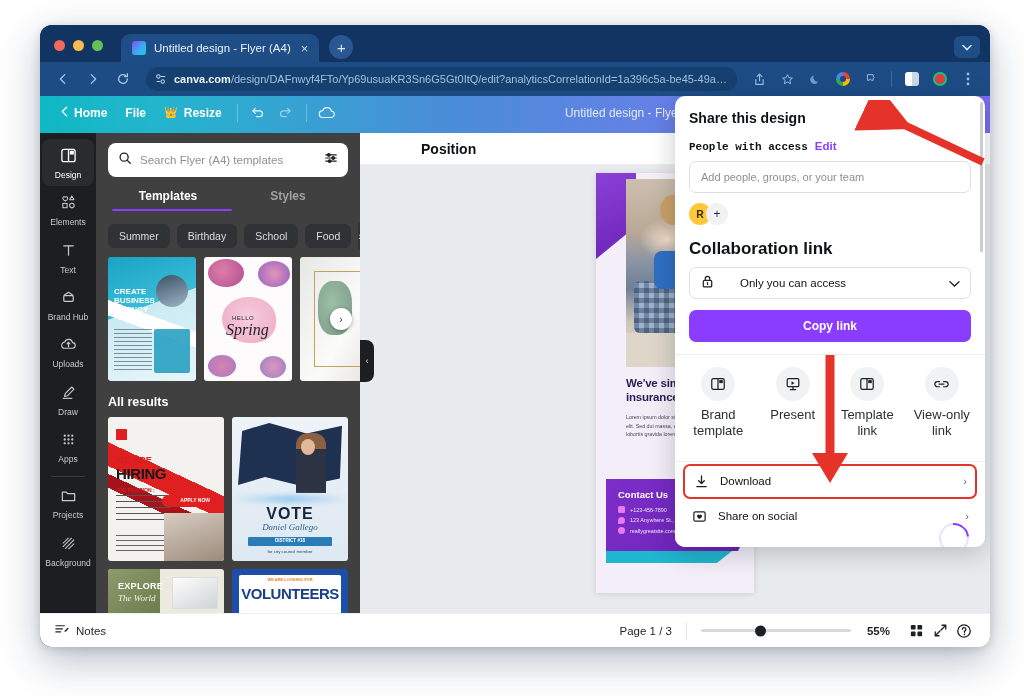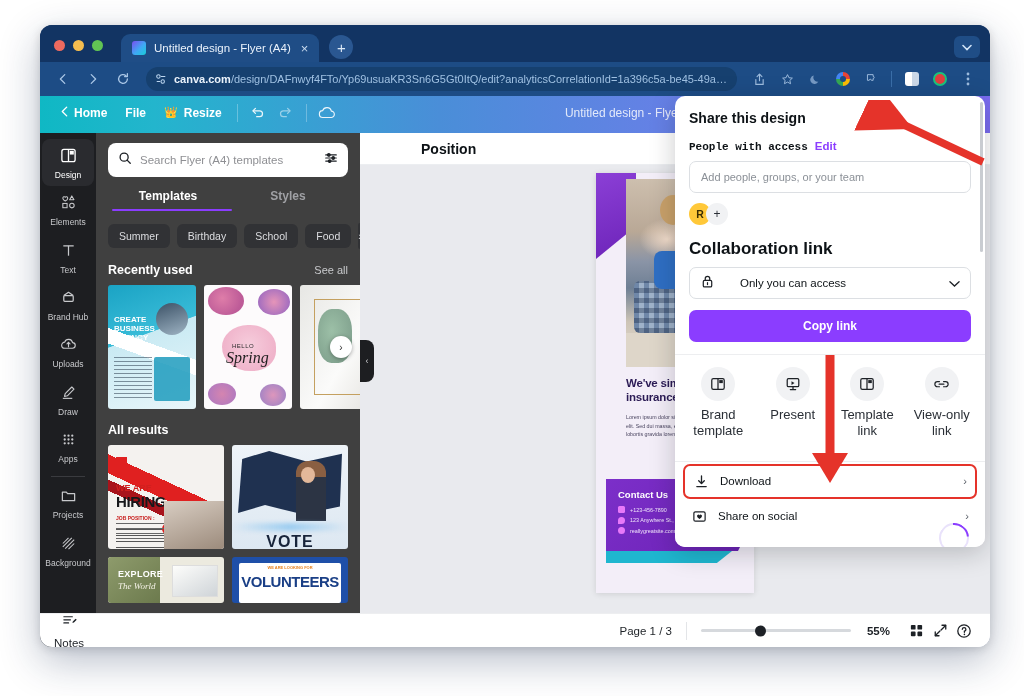--- a/index.html
+++ b/index.html
@@ -221,21 +221,21 @@
     width: 88px; height: 124px; border-radius: 3px; overflow: hidden;
     position: relative; flex: 0 0 auto; background: #fff;
   }
   .thumb-arrow {
     position: absolute; right: -4px; top: 50%; transform: translateY(-50%);
     width: 22px; height: 22px; border-radius: 50%; background: #ffffff;
     display: flex; align-items: center; justify-content: center;
     font-size: 10px; color: #333; box-shadow: 0 1px 4px rgba(0,0,0,.35);
   }
   .grid2 { display: grid; grid-template-columns: 1fr 1fr; gap: 8px; margin-top: 8px; }
-  .card { height: 104px; border-radius: 3px; overflow: hidden; position: relative; background:#fff; }
+  .card { height: 144px; border-radius: 3px; overflow: hidden; position: relative; background:#fff; }
   .card.short { height: 46px; }
 
   
   .collapse {
     position: absolute; left: 320px; top: 244px; z-index: 6;
     width: 14px; height: 42px;
     background: #1d1e21; border-radius: 0 8px 8px 0;
     display: flex; align-items: center; justify-content: center;
     color: #cfd0d3; font-size: 9px;
   }
@@ -388,21 +388,21 @@
     border: 2.5px solid #e9e2fb; border-top-color: #8b3dff;
     transform: rotate(40deg);
   }
 
   
   .statusbar {
     position: absolute; left: 0; bottom: 0; width: 950px; height: 34px;
     background: #ffffff; display: flex; align-items: center;
     padding: 0 14px; border-top: 1px solid #edeef0; z-index: 25;
   }
-  .sb-notes { display: flex; align-items: center; gap: 7px; font-size: 11.5px; color: #1d2126; flex-direction: column; }
+  .sb-notes { display: flex; align-items: center; gap: 7px; font-size: 11.5px; color: #1d2126; }
   .sb-spacer { flex: 1; }
   .sb-page { font-size: 11.5px; color: #1d2126; margin-right: 14px; }
   .sb-div { width: 1px; height: 18px; background: #e3e5e8; margin-right: 14px; }
   .slider { width: 150px; height: 3px; background: #d6d9dd; border-radius: 2px; position: relative; }
   .slider-knob {
     position: absolute; left: 54px; top: 50%; transform: translateY(-50%);
     width: 11px; height: 11px; border-radius: 50%; background: #1d2126;
   }
   .sb-zoom { font-size: 11.5px; font-weight: 700; color: #1d2126; margin: 0 14px 0 16px; }
   .sb-ico { width: 24px; height: 24px; display: flex; align-items: center; justify-content: center; color: #1d2126; }
@@ -716,24 +716,20 @@
             </div>
 
             <div class="chips">
               <span class="chip">Summer</span>
               <span class="chip">Birthday</span>
               <span class="chip">School</span>
               <span class="chip">Food</span>
               <span class="chip-next">›</span>
             </div>
 
-            <div class="sec-head">
-              <span class="sec-title">Recently used</span>
-              <span class="sec-link">See all</span>
-            </div>
 
             <div class="thumbs">
               <div class="thumb" style="background:linear-gradient(160deg,#1aa3c4 0%,#39bcd8 40%,#c9eaf3 40.5%,#e8f6fa 100%)">
                 <div style="position:absolute;left:0;top:0;width:100%;height:100%;background:linear-gradient(200deg,rgba(255,255,255,.0) 48%, #ffffff 48%, #ffffff 58%, rgba(255,255,255,0) 58%)"></div>
                 <div style="position:absolute;left:6px;top:30px;color:#fff;font-size:8px;font-weight:800;line-height:1.15">CREATE<br>BUSINESS<br>AGENCY</div>
                 <div style="position:absolute;right:8px;top:18px;width:32px;height:32px;border-radius:50%;background:linear-gradient(160deg,#3b5166,#9fb4c4)"></div>
                 <div style="position:absolute;left:6px;bottom:8px;width:38px;height:44px;background:repeating-linear-gradient(180deg,#2c3e50 0 1px,transparent 1px 4px);opacity:.55"></div>
                 <div style="position:absolute;right:6px;bottom:8px;width:36px;height:44px;background:#1d9bbd;opacity:.85;border-radius:2px"></div>
               </div>
               <div class="thumb" style="background:#fdfbfc">

